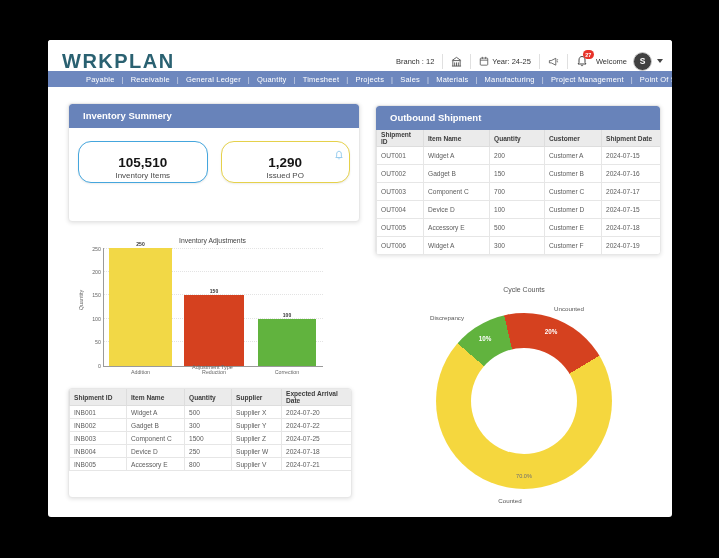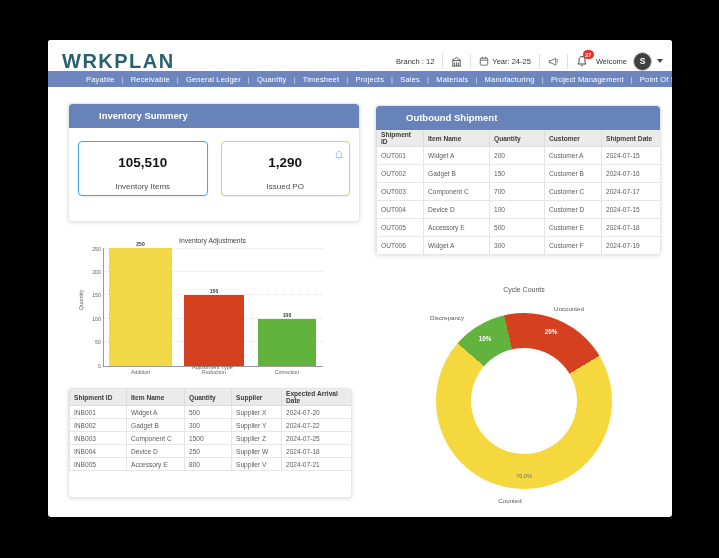--- a/index.html
+++ b/index.html
@@ -46,33 +46,33 @@
   }
   .nav span.nav-item{color:#fff;font-size:7.5px;letter-spacing:.2px;cursor:pointer;text-align:right;}
   .nav span.nav-item + span.nav-item::before{content:"|";color:#ffffffb3;margin:0 7px;font-weight:300;}
   
   .panel{
     position:absolute;background:#fff;border:1px solid #e7e7e7;border-radius:4px;
     box-shadow:0 1px 4px rgba(0,0,0,.12);box-sizing:border-box;overflow:hidden;
   }
   .panel-head{
     height:24px;background:#6883ba;border-radius:3px 3px 0 0;color:#fff;
-    font-size:9.5px;font-weight:bold;line-height:24px;padding-left:30px;
+    font-size:9.5px;font-weight:bold;line-height:24px;padding-left:14px;
   }
   .inv-panel{left:20px;top:63px;width:292px;height:119px;}
   .out-panel{left:327px;top:65px;width:286px;height:150px;}
   .in-panel{left:20px;top:348px;width:284px;height:110px;}
   
   .cards{display:flex;gap:13px;padding:13px 9px 0 9px;}
   .card{
-    position:relative;flex:1;height:55px;border-radius:4px;background:#fff;
+    position:relative;flex:1;height:42px;border-radius:13px;background:#fff;
     border:1.7px solid;box-shadow:0 1px 2px rgba(0,0,0,.08);text-align:center;box-sizing:border-box;
   }
   .card-value{font-size:13.5px;font-weight:bold;color:#151515;margin-top:13px;}
-  .card-label{font-size:8px;color:#4a4a4a;margin-top:12px;}
+  .card-label{font-size:8px;color:#4a4a4a;margin-top:1px;}
   .card-icon{position:absolute;top:4px;right:5px;}
   
   table{border-collapse:collapse;table-layout:fixed;width:100%;}
   th{
     background:#ebebeb;color:#3c3c3c;font-size:6.6px;font-weight:bold;text-align:left;
     padding:0 4px;height:16px;border:1px solid #ddd;border-top:none;
   }
   td{
     color:#5c5c5c;font-size:6.6px;padding:0 4px;border:1px solid #e6e6e6;
     overflow:hidden;white-space:nowrap;background:#fff;

